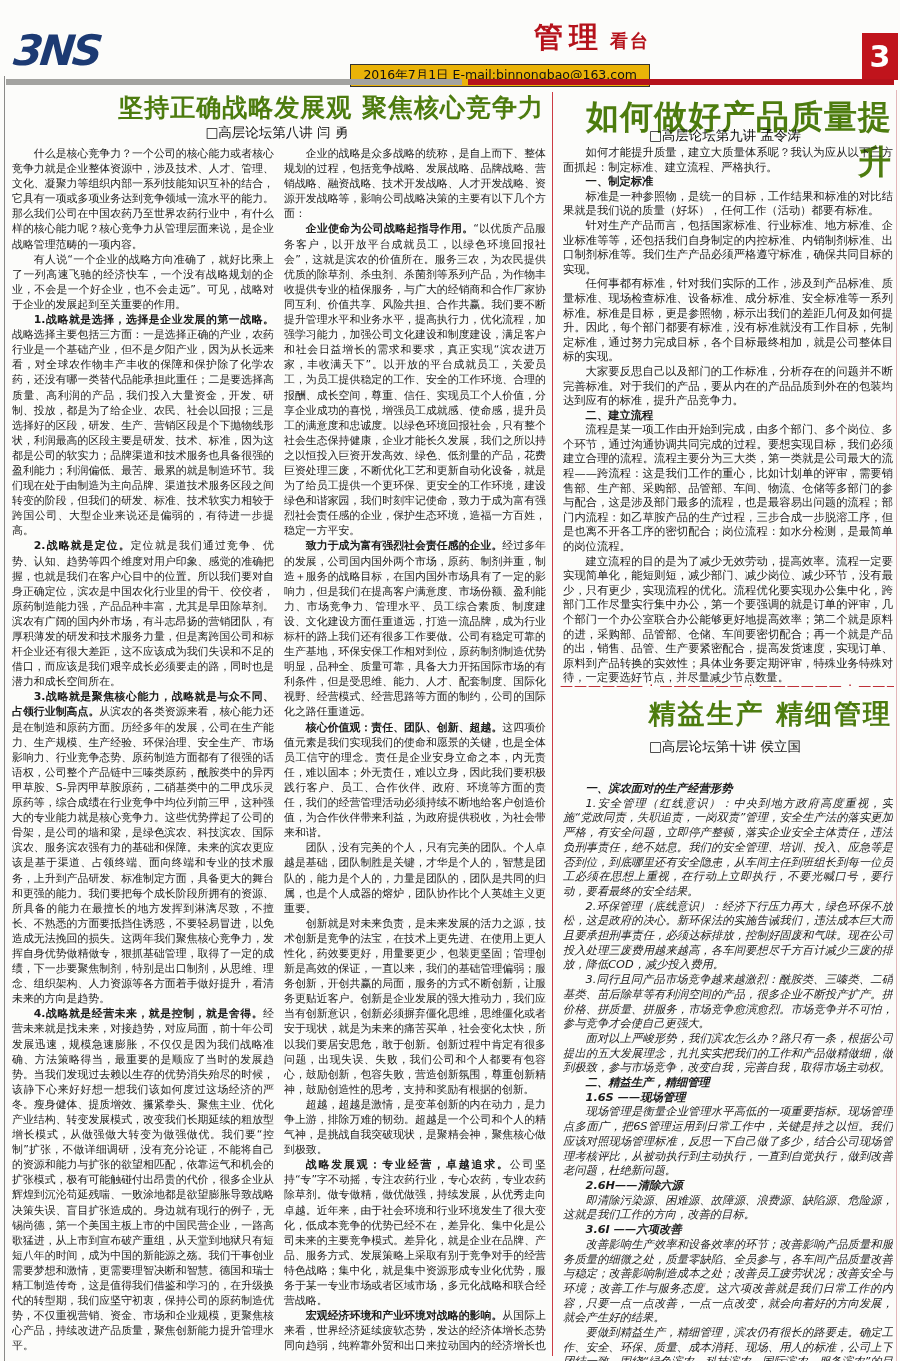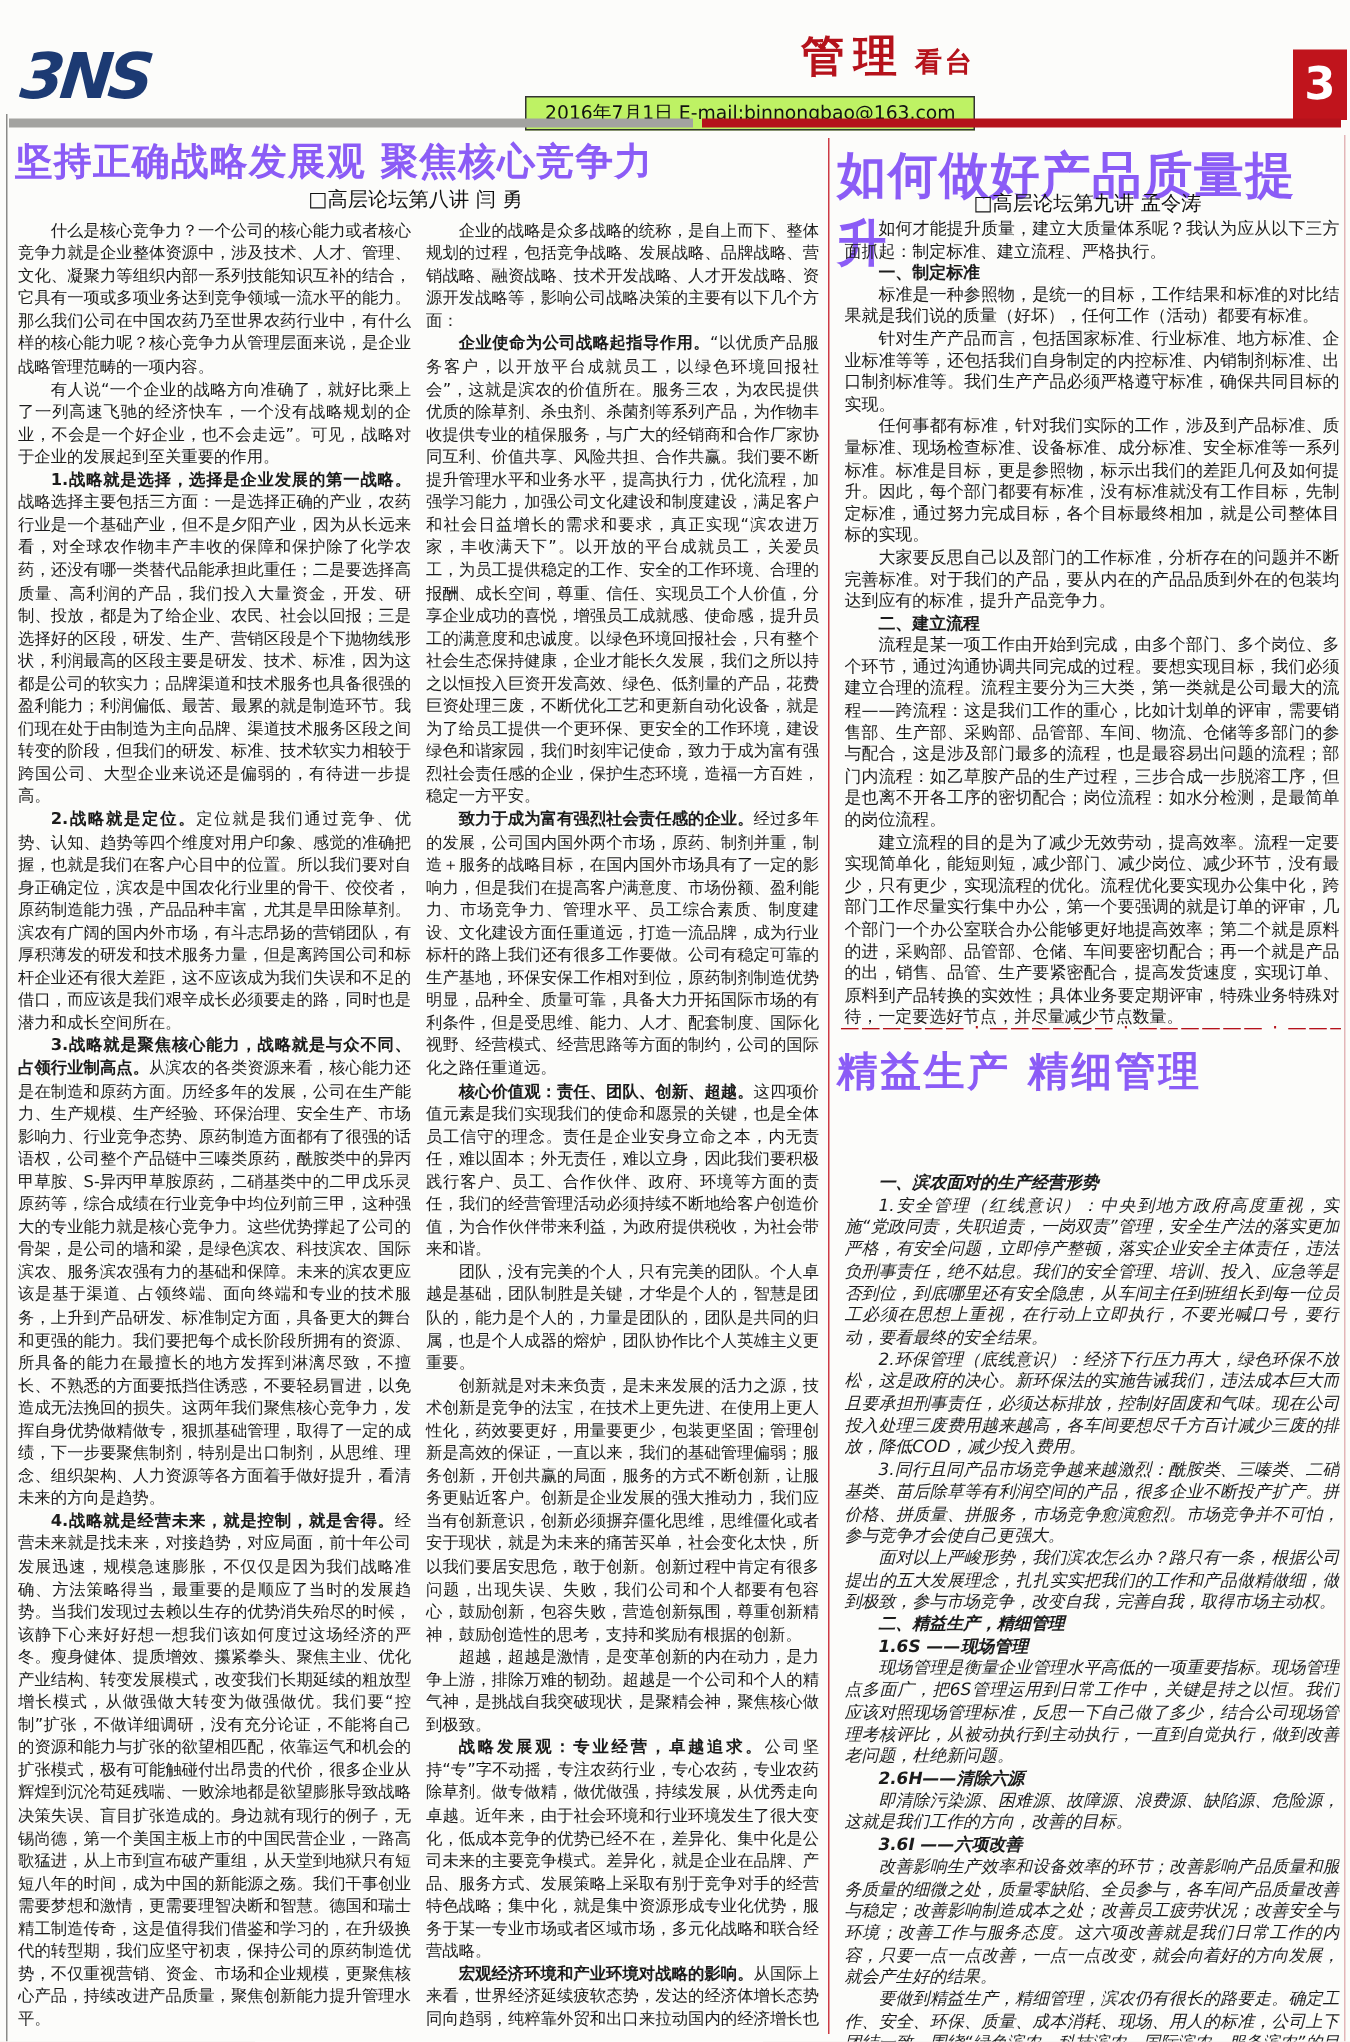--- a/index.html
+++ b/index.html
@@ -6,30 +6,30 @@
   body{background:#e8e8e4;}
   .page{position:relative;width:900px;height:1361px;background:#fcfcfa;margin:0 auto;
         font-family:"DejaVu Sans",sans-serif;color:#1c1c1c;overflow:hidden;}
   
   .logo{position:absolute;left:14px;top:30px;font-weight:900;font-style:italic;
         font-size:42px;color:#1c3a73;letter-spacing:-3px;transform:skewX(-6deg);line-height:1;}
   .masthead{position:absolute;left:250px;top:18px;width:400px;text-align:right;}
   .sec-title{color:#b5121b;font-weight:bold;font-size:29px;letter-spacing:6px;vertical-align:baseline;}
   .sec-sub{color:#b5121b;font-weight:bold;font-size:18px;letter-spacing:2px;margin-left:6px;}
   .datebox{display:inline-block;margin-top:6px;border:1px solid #333;padding:2px 12px;
-           font-size:12.5px;color:#111;background:#bef264;white-space:nowrap;}
+           font-size:12.5px;color:#111;background:#eab308;white-space:nowrap;}
   .pagenum{position:absolute;right:2px;top:33px;width:36px;height:47px;background:#c0141c;
            color:#fff;font-weight:bold;font-size:30px;text-align:center;line-height:47px;}
   .bar-gray{position:absolute;left:6px;top:79px;width:456px;height:6px;background:#a3a3a0;}
   .bar-red{position:absolute;left:468px;top:79px;width:426px;height:6px;background:#b5121b;}
   .edge-left{position:absolute;left:4px;top:76px;width:1px;height:1285px;background:#8a8a88;}
   .edge-right{position:absolute;left:896px;top:90px;width:1px;height:1271px;background:#e3b6b8;}
   .vdivider{position:absolute;left:552px;top:92px;width:1px;height:1264px;background:#cc3b44;}
   
-  .hl{position:absolute;text-align:left;color:#8b5cf6;font-weight:bold;
+  .hl{position:absolute;text-align:right;color:#4d7c0f;font-weight:bold;
       font-family:"DejaVu Serif",serif;}
   .hl-left{left:10px;top:91px;width:534px;font-size:25px;letter-spacing:1px;}
   .hl-right1{left:558px;top:95px;width:334px;font-size:33px;letter-spacing:1px;}
   .hl-right2{left:558px;top:696px;width:334px;font-size:27px;letter-spacing:2px;}
   .byline{position:absolute;text-align:center;font-weight:normal;font-size:13.5px;color:#111;}
   .by-left{left:10px;top:124px;width:534px;}
   .by-right1{left:558px;top:127px;width:334px;}
   .by-right2{left:558px;top:738px;width:334px;}
   
   .bodytext p{margin:0;text-indent:2em;text-align:justify;}
@@ -95,20 +95,21 @@
       <p>大家要反思自己以及部门的工作标准，分析存在的问题并不断完善标准。对于我们的产品，要从内在的产品品质到外在的包装均达到应有的标准，提升产品竞争力。</p>
       <p><b>二、建立流程</b></p>
       <p>流程是某一项工作由开始到完成，由多个部门、多个岗位、多个环节，通过沟通协调共同完成的过程。要想实现目标，我们必须建立合理的流程。流程主要分为三大类，第一类就是公司最大的流程——跨流程：这是我们工作的重心，比如计划单的评审，需要销售部、生产部、采购部、品管部、车间、物流、仓储等多部门的参与配合，这是涉及部门最多的流程，也是最容易出问题的流程；部门内流程：如乙草胺产品的生产过程，三步合成一步脱溶工序，但是也离不开各工序的密切配合；岗位流程：如水分检测，是最简单的岗位流程。</p>
       <p>建立流程的目的是为了减少无效劳动，提高效率。流程一定要实现简单化，能短则短，减少部门、减少岗位、减少环节，没有最少，只有更少，实现流程的优化。流程优化要实现办公集中化，跨部门工作尽量实行集中办公，第一个要强调的就是订单的评审，几个部门一个办公室联合办公能够更好地提高效率；第二个就是原料的进，采购部、品管部、仓储、车间要密切配合；再一个就是产品的出，销售、品管、生产要紧密配合，提高发货速度，实现订单、原料到产品转换的实效性；具体业务要定期评审，特殊业务特殊对待，一定要选好节点，并尽量减少节点数量。</p>
       <p><b>三、严格执行</b></p>
     </div>
 
   <div class="dash-divider">—————— · —————— · —————— · ——————</div>
 
   <div class="hl hl-right2">精益生产  精细管理</div>
+  <div class="byline by-right2">□高层论坛第十讲  侯立国</div>
   <div class="bodytext body-r2">
       <p><b>一、滨农面对的生产经营形势</b></p>
       <p>1.安全管理（红线意识）：中央到地方政府高度重视，实施“党政同责，失职追责，一岗双责”管理，安全生产法的落实更加严格，有安全问题，立即停产整顿，落实企业安全主体责任，违法负刑事责任，绝不姑息。我们的安全管理、培训、投入、应急等是否到位，到底哪里还有安全隐患，从车间主任到班组长到每一位员工必须在思想上重视，在行动上立即执行，不要光喊口号，要行动，要看最终的安全结果。</p>
       <p>2.环保管理（底线意识）：经济下行压力再大，绿色环保不放松，这是政府的决心。新环保法的实施告诫我们，违法成本巨大而且要承担刑事责任，必须达标排放，控制好固废和气味。现在公司投入处理三废费用越来越高，各车间要想尽千方百计减少三废的排放，降低COD，减少投入费用。</p>
       <p>3.同行且同产品市场竞争越来越激烈：酰胺类、三嗪类、二硝基类、苗后除草等有利润空间的产品，很多企业不断投产扩产。拼价格、拼质量、拼服务，市场竞争愈演愈烈。市场竞争并不可怕，参与竞争才会使自己更强大。</p>
       <p>面对以上严峻形势，我们滨农怎么办？路只有一条，根据公司提出的五大发展理念，扎扎实实把我们的工作和产品做精做细，做到极致，参与市场竞争，改变自我，完善自我，取得市场主动权。</p>
       <p><b>二、精益生产，精细管理</b></p>
       <p><b>1.6S ——现场管理</b></p>
       <p>现场管理是衡量企业管理水平高低的一项重要指标。现场管理点多面广，把6S管理运用到日常工作中，关键是持之以恒。我们应该对照现场管理标准，反思一下自己做了多少，结合公司现场管理考核评比，从被动执行到主动执行，一直到自觉执行，做到改善老问题，杜绝新问题。</p>
       <p><b>2.6H——清除六源</b></p>

